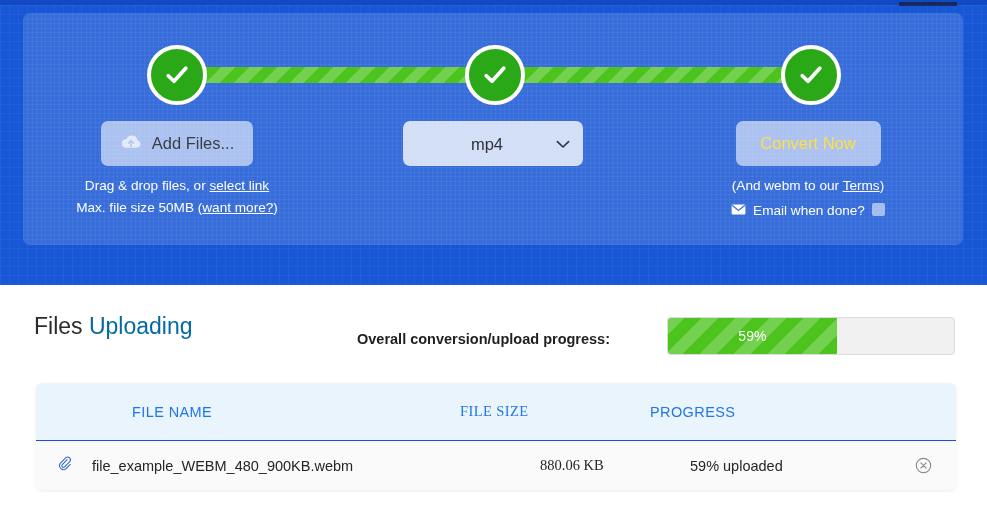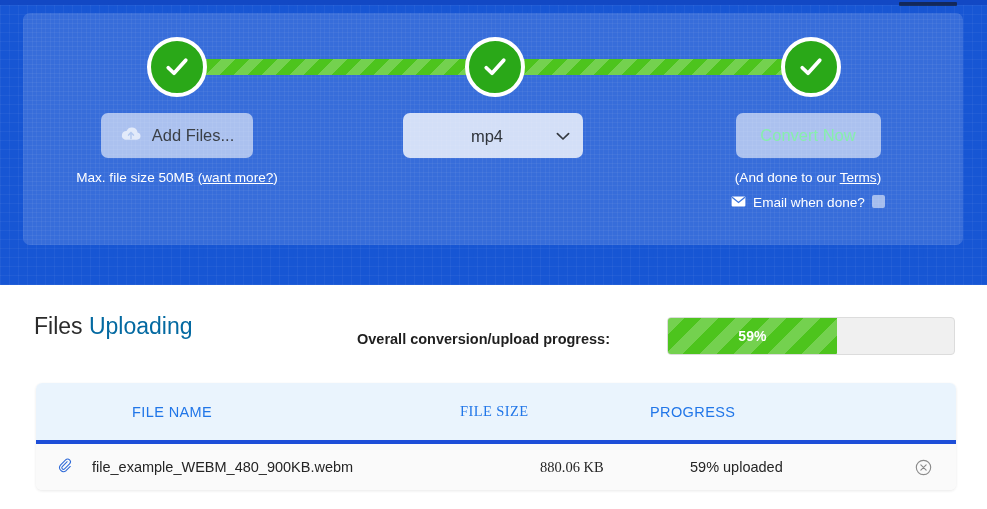--- a/index.html
+++ b/index.html
@@ -70,21 +70,21 @@
     border-radius: 7px;
     background-image:
       repeating-linear-gradient(0deg, rgba(255,255,255,0.05) 0px, rgba(255,255,255,0.05) 1px, transparent 1px, transparent 9px),
       repeating-linear-gradient(90deg, rgba(255,255,255,0.05) 0px, rgba(255,255,255,0.05) 1px, transparent 1px, transparent 9px);
     pointer-events: none;
   }
 
   
   .stepper {
     position: absolute;
-    left: 0; top: 0;
+    left: 0; top: 8px;
     width: 940px; height: 232px; padding-left: 36px;
   }
 
   .step-bar {
     position: absolute;
     top: 46px;
     height: 16px;
     background-color: #4dc41d;
     background-image: linear-gradient(135deg,
       rgba(255,255,255,0.22) 25%, transparent 25%,
@@ -140,21 +140,21 @@
 
   .btn-convert {
     display: inline-flex;
     align-items: center;
     justify-content: center;
     width: 145px;
     height: 45px;
     border: none;
     border-radius: 7px;
     background: rgba(255,255,255,0.58);
-    color: #86efac;
+    color: #fde047;
     font-size: 16.5px;
     font-family: "Liberation Sans", sans-serif;
     cursor: pointer;
   }
 
   .format-select {
     position: relative;
     display: inline-block;
     width: 180px;
     height: 45px;
@@ -258,21 +258,21 @@
     background-image: linear-gradient(135deg,
       rgba(255,255,255,0.22) 25%, transparent 25%,
       transparent 50%, rgba(255,255,255,0.22) 50%,
       rgba(255,255,255,0.22) 75%, transparent 75%, transparent);
     background-size: 34px 34px;
     display: flex;
     align-items: center;
     justify-content: center;
     color: #ffffff;
     font-size: 14px;
-    font-weight: bold;
+    font-weight: normal;
   }
 
   
   .files-table {
     position: absolute;
     left: 36px; top: 383px;
     width: 920px;
     border-radius: 6px;
     overflow: hidden;
     background: #ffffff;
@@ -283,21 +283,21 @@
     align-items: center;
     height: 57px;
     background: #eaf4fd;
     gap: 40px;
   }
   .ft-row {
     display: flex;
     align-items: center;
     height: 50px;
     background: #fafafa;
-    border-top: 4px solid #1d4ed8;
+    border-top: 1px solid #1d4ed8;
   }
   .c-clip  { width: 56px; display: flex; justify-content: center; align-items: center; }
   .c-name  { flex: 1; padding-left: 0; }
   .c-size  { width: 150px; text-align: left; font-family: Liberation Serif, serif; }
   .c-prog  { width: 200px; text-align: left; }
   .c-del   { width: 66px; display: flex; justify-content: center; align-items: center; }
 
   .ft-head .th {
     color: #2176e8;
     font-size: 14.5px;
@@ -357,20 +357,21 @@
             <span class="cloud-ico">
               <svg width="22" height="18" viewBox="0 0 24 20">
                 <path d="M19.3 8.2A6.4 6.4 0 0 0 7.1 6.6 5 5 0 0 0 5.2 16.3h13.5a4.1 4.1 0 0 0 .6-8.1z" fill="#ffffff" opacity="0.9"></path>
                 <path d="M12 15.2 V8.8 M12 8.4 L9.3 11.2 M12 8.4 L14.7 11.2" fill="none" stroke="#b8cdf0" stroke-width="1.7" stroke-linecap="round" stroke-linejoin="round"></path>
               </svg>
             </span>
             <span>Add Files...</span>
           </button>
 
           <div class="hint">
+            <div><span>Drag &amp; drop files, or </span><span class="lnk">select link</span></div>
             <div><span>Max. file size 50MB (</span><span class="lnk">want more?</span><span>)</span></div>
           </div>
         </div>
 
         <div class="col col2">
           <div class="format-select">
             <select>
               <option>mp4</option>
             </select>
             <span class="select-caret">
@@ -380,21 +381,21 @@
             </span>
           </div>
         </div>
 
         <div class="col col3">
           <button class="btn-convert">
             <span>Convert Now</span>
           </button>
 
           <div class="hint">
-            <span>(And done to our </span><span class="lnk">Terms</span><span>)</span>
+            <span>(And webm to our </span><span class="lnk">Terms</span><span>)</span>
           </div>
 
           <div class="email-row">
             <span class="mail-ico">
               <svg width="15" height="11" viewBox="0 0 16 12">
                 <rect x="0.5" y="0.5" width="15" height="11" rx="1.2" fill="#ffffff"></rect>
                 <path d="M1 1.4 L8 7 L15 1.4" fill="none" stroke="#3b74dd" stroke-width="1.5"></path>
               </svg>
             </span>
             <span>Email when done?</span>

